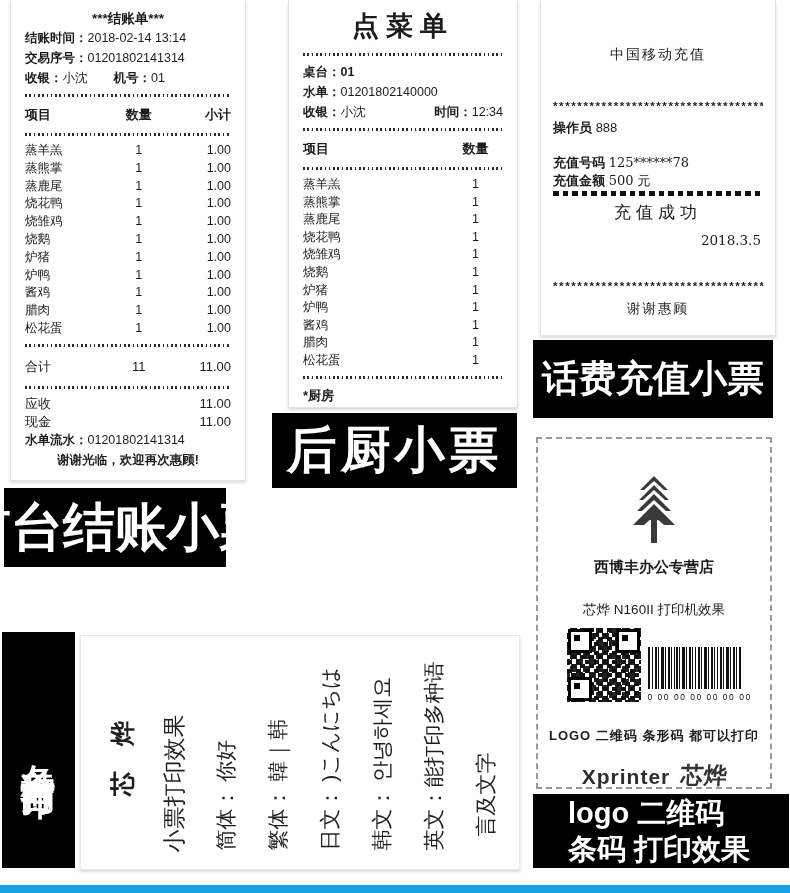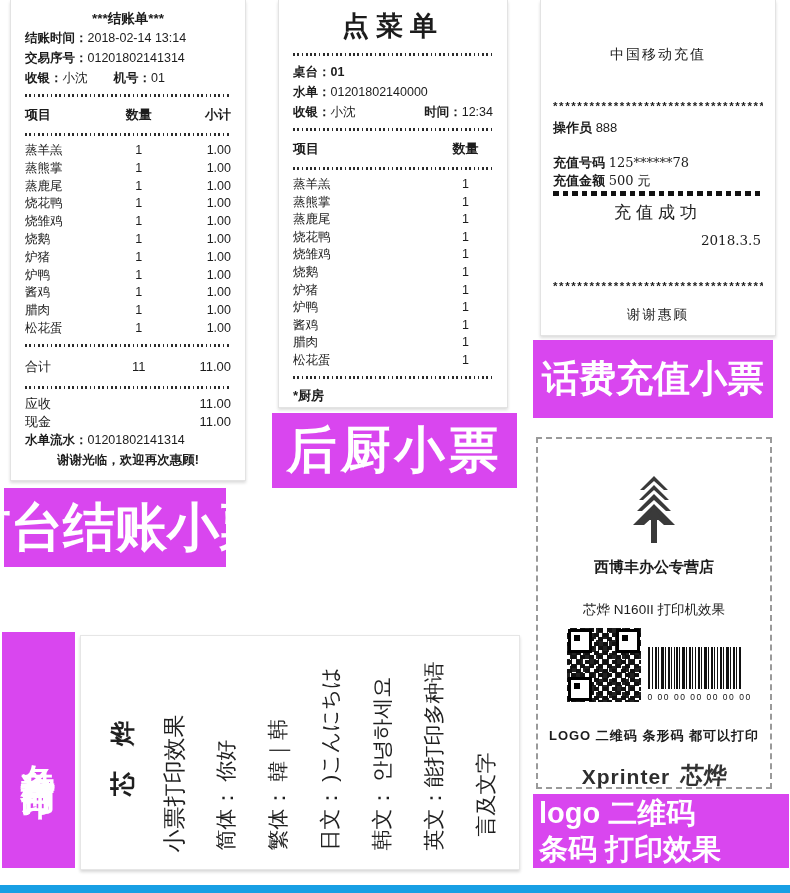--- a/index.html
+++ b/index.html
@@ -10,62 +10,62 @@
   }
   .paper{
     position:absolute;background:#fff;box-sizing:border-box;
     border:1px solid #e3e3e3;border-top:none;
     box-shadow:0 2px 3px rgba(0,0,0,.14);
   }
   .dotline{height:3px;margin:6px 0;
     background:repeating-linear-gradient(90deg,#2b2b2b 0 1.6px,transparent 1.6px 4.3px);}
   .fatdots{height:5px;margin:1px 0 4px;
     background:repeating-linear-gradient(90deg,#111 0 5.5px,transparent 5.5px 9.6px);}
-  .banner{position:absolute;background:#d946ef;color:#fff;font-weight:bold;
+  .banner{position:absolute;background:#000000;color:#fff;font-weight:bold;
     display:flex;align-items:center;justify-content:center;white-space:nowrap;}
 
   
   #receipt-checkout{left:10px;top:0;width:236px;height:481px;padding:9px 14px 0;font-size:12.5px;}
   .r-title{text-align:center;font-weight:bold;font-size:13.5px;line-height:19px;}
   .meta-line{line-height:20px;font-size:12.5px;}
   .meta-line b{font-weight:bold;}
   .meta-split{display:flex;justify-content:flex-start;gap:26px;}
   .row3{display:flex;line-height:17.8px;}
   .row3 .cn{flex:1.35;text-align:left;}
   .row3 .cq{flex:1;text-align:center;}
   .row3 .ca{flex:1;text-align:right;}
   .hdr3{font-weight:bold;line-height:24px;font-size:13px;}
   .totrow{line-height:27px;font-size:13px;}
   .pay{display:flex;justify-content:space-between;line-height:18px;font-size:13px;}
   .serial{line-height:19px;font-size:12.5px;}
   .r-footer{text-align:center;font-weight:bold;line-height:21px;font-size:12.5px;}
 
   
-  #receipt-kitchen{left:278px;top:0;width:230px;height:408px;padding:5px 14px 0;font-size:12.5px;}
+  #receipt-kitchen{left:288px;top:0;width:230px;height:408px;padding:5px 14px 0;font-size:12.5px;}
   .k-title{font-family:"DejaVu Serif","Liberation Serif",serif;font-size:27px;font-weight:600;
     text-align:center;letter-spacing:7px;line-height:42px;}
   .row2{display:flex;line-height:17.6px;}
   .row2 .cn{flex:1;text-align:left;}
   .row2 .cq{width:55px;text-align:center;}
   .hdr2{font-weight:bold;line-height:24px;font-size:13px;}
   .k-footer{font-weight:bold;line-height:22px;font-size:13px;}
 
   
   #receipt-recharge{left:540px;top:0;width:236px;height:336px;padding:46px 12px 0;font-size:13px;}
   .mr-title{text-align:center;font-size:14px;letter-spacing:2px;margin-bottom:36px;}
   .stars{font-weight:bold;font-size:11.5px;letter-spacing:1.6px;line-height:12px;
     white-space:nowrap;overflow:hidden;}
   .op-line{line-height:20px;margin:6px 0 16px;}
   .lv{line-height:18px;}
   .lv b{font-weight:bold;}
   .lv .num{font-family:"DejaVu Serif","Liberation Serif",serif;}
   .status{text-align:center;font-size:17px;letter-spacing:5px;line-height:26px;color:#222;}
   .r-date{text-align:right;font-family:"DejaVu Serif","Liberation Serif",serif;
     font-size:13.5px;line-height:20px;margin:4px 2px 30px 0;}
-  .mr-footer{text-align:center;font-size:13.5px;letter-spacing:2px;line-height:22px;margin-top:12px;}
+  .mr-footer{text-align:center;font-size:13.5px;letter-spacing:2px;line-height:22px;margin-top:6px;}
 
   
   #receipt-logo{left:536px;top:437px;width:236px;height:352px;background:#fff;
     border:2px dashed #9a9a9a;box-sizing:border-box;padding-top:36px;text-align:center;
     box-shadow:none;}
   .tree{display:block;margin:0 auto;}
   .calli{font-family:"DejaVu Serif","Liberation Serif",serif;font-weight:bold;
     font-size:19px;letter-spacing:7px;line-height:22px;margin-top:2px;color:#222;}
   .store{font-weight:bold;font-size:15px;margin-top:13px;}
   .model{font-weight:normal;font-size:13.5px;margin-top:24px;}
@@ -93,21 +93,21 @@
   .lang-line{font-size:21px;line-height:52px;padding-left:16px;white-space:nowrap;color:#1f1f1f;}
   .lang-line.first{text-align:center;font-weight:bold;font-size:25px;padding-left:0;letter-spacing:9px;}
   .lang-line.second{font-size:23px;padding-left:14px;}
   .lang-line.cont{padding-left:30px;}
 
   
   #banner-checkout{left:4px;top:488px;width:222px;height:79px;font-size:52px;}
   #banner-kitchen{left:272px;top:413px;width:245px;height:75px;font-size:50px;letter-spacing:4px;}
   #banner-recharge{left:533px;top:340px;width:240px;height:78px;font-size:37px;}
   #banner-logo{left:533px;top:794px;width:256px;height:74px;font-size:29px;line-height:36px;
-    flex-direction:column;align-items:flex-start;justify-content:center;padding-left:6px;
+    flex-direction:column;align-items:flex-start;justify-content:center;padding-left:35px;
     box-sizing:border-box;}
   #banner-languages{left:2px;top:632px;width:73px;height:236px;font-size:34px;
     writing-mode:vertical-rl;letter-spacing:4px;}
   #bottom-strip{position:absolute;left:0;top:885px;width:790px;height:8px;background:#189fe4;}
 </style>
 </head>
 <body>
 
 <div class="paper" id="receipt-checkout">
   <div class="r-title">***结账单***</div>

